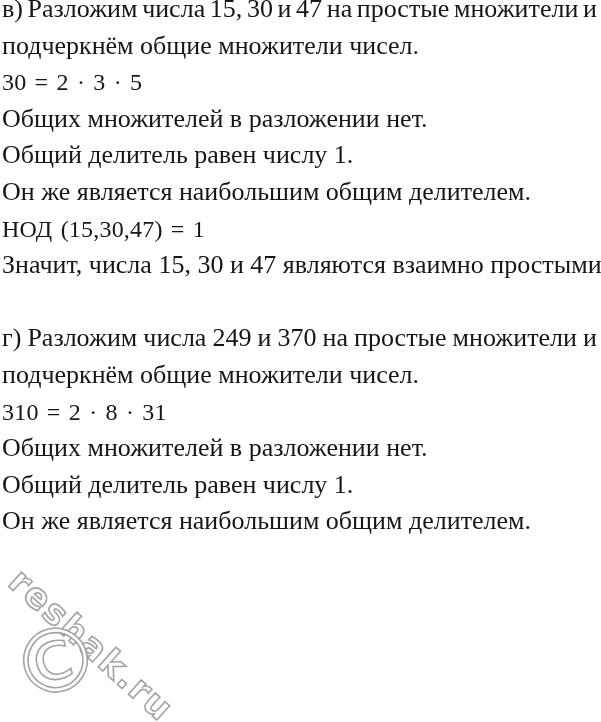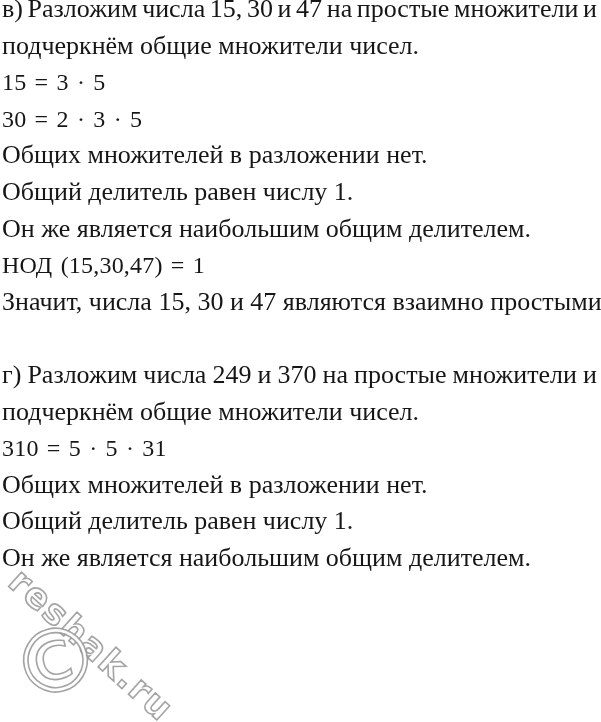--- a/index.html
+++ b/index.html
@@ -98,21 +98,20 @@
           <span>15,</span>
           <span>30</span>
           <span>и</span>
           <span>47</span>
           <span>на</span>
           <span>простые</span>
           <span>множители</span>
           <span>и</span>
         </div>
       <div class="line">подчеркнём общие множители чисел.</div>
-      <div class="line math">15 = 3 · 5</div>
       <div class="line math">30 = 2 · 3 · 5</div>
       <div class="line">Общих множителей в разложении нет.</div>
       <div class="line">Общий делитель равен числу 1.</div>
       <div class="line">Он же является наибольшим общим делителем.</div>
       <div class="line math">НОД (15,30,47) = 1</div>
       <div class="line">Значит, числа 15, 30 и 47 являются взаимно простыми.</div>
     </section>
 
     <div class="spacer-line"></div>
 
@@ -123,21 +122,21 @@
           <span>числа</span>
           <span>249</span>
           <span>и</span>
           <span>370</span>
           <span>на</span>
           <span>простые</span>
           <span>множители</span>
           <span>и</span>
         </div>
       <div class="line">подчеркнём общие множители чисел.</div>
-      <div class="line math">310 = 5 · 5 · 31</div>
+      <div class="line math">310 = 2 · 8 · 31</div>
       <div class="line">Общих множителей в разложении нет.</div>
       <div class="line">Общий делитель равен числу 1.</div>
       <div class="line">Он же является наибольшим общим делителем.</div>
     </section>
 
   </div>
 
   <div class="watermark">
     <span class="wm-site">reshak.ru</span>
     <span class="wm-copy">©</span>

